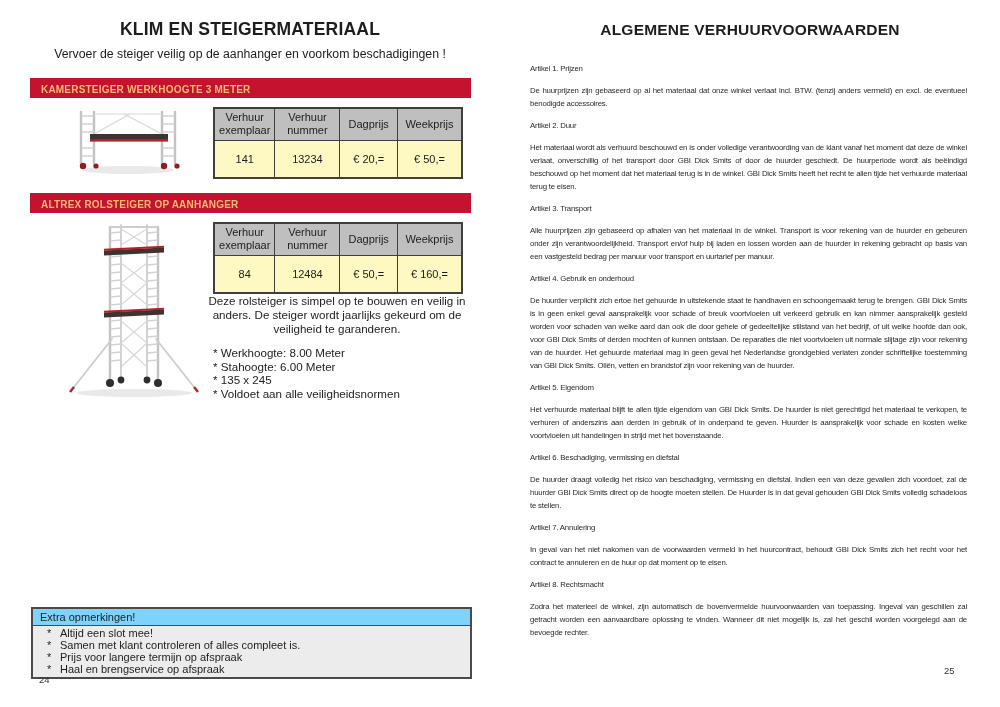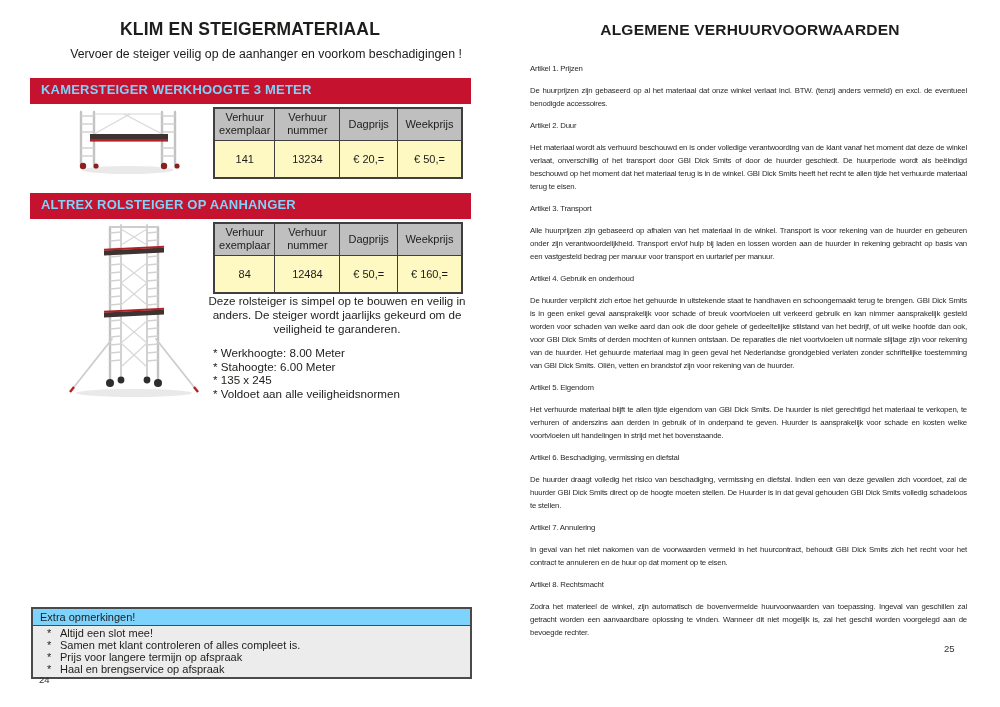--- a/index.html
+++ b/index.html
@@ -5,25 +5,25 @@
   * { box-sizing: border-box; }
   html,body { margin:0; padding:0; background:#ffffff; }
   body { width:1000px; height:707px; font-family:"Liberation Sans", sans-serif; color:#1d1d1b; }
   .sheet { position:relative; width:1000px; height:707px; background:#fff; overflow:hidden; }
   .page { position:absolute; top:0; height:707px; width:500px; }
   .page-left { left:0; }
   .page-right { left:500px; }
 
   .lp-title { position:absolute; top:19px; left:0; width:500px; text-align:center;
               font-size:17.5px; font-weight:bold; letter-spacing:.2px; margin:0; }
-  .lp-subtitle { position:absolute; top:47px; left:16px; width:500px; text-align:center;
+  .lp-subtitle { position:absolute; top:47px; left:0; width:500px; text-align:center;
                  font-size:12.3px; margin:0; }
 
-  .banner { position:absolute; left:30px; width:441px; height:26px; background:#C4122F;
-            color:#7dd3fc; font-weight:bold; font-size:13px; line-height:23px;
+  .banner { position:absolute; left:30px; width:441px; height:20px; background:#C4122F;
+            color:#fdba74; font-weight:bold; font-size:10px; line-height:23px;
             padding-left:11px; letter-spacing:.2px; }
   .banner-1 { top:78px; }
   .banner-2 { top:193px; }
 
   .rtable { position:absolute; left:213px; width:250px; border-collapse:collapse;
             font-size:11px; text-align:center; border:2px solid #3f3f3f; background:#E9E9E9; }
   .rtable-1 { top:107px; }
   .rtable-2 { top:222px; }
   .rtable th { background:#BFBFBF; font-weight:normal; border:1.5px solid #3f3f3f;
                height:32px; padding:2px 3px; line-height:1.2; }
@@ -41,21 +41,21 @@
   .notes-box { position:absolute; left:31px; top:607px; width:441px; border:2px solid #4a4a4a;
                background:#ECECEC; }
   .notes-header { background:#7dd3fc; border-bottom:1.5px solid #4a4a4a; font-size:11px;
                   height:17px; line-height:16px; padding:0 7px; }
   .notes-items { padding:1px 0 2px 0; }
   .notes-item { display:flex; font-size:11px; line-height:12.1px; }
   .notes-star { width:27px; padding-left:14px; flex:0 0 auto; }
 
   .page-num { position:absolute; font-size:9.5px; color:#333; }
   .pn-left { left:39px; top:674px; }
-  .pn-right { left:444px; top:643px; }
+  .pn-right { left:444px; top:665px; }
 
   .rp-title { position:absolute; top:21px; left:0; width:500px; text-align:center;
               font-size:15.5px; font-weight:bold; letter-spacing:.2px; margin:0; }
   .articles { position:absolute; left:30px; top:62px; width:437px; color:#2a2a2a;
               font-size:7.8px; line-height:13px; letter-spacing:-.2px; }
   .article h3 { font-size:7.8px; font-weight:normal; margin:0 0 9px 0; }
   .article p { margin:0 0 9px 0; text-align:justify; }
 
   svg .rail { stroke:#c2c2c2; stroke-width:2.4; fill:none; stroke-linecap:round; }
   svg .rail2 { stroke:#cdcdcd; stroke-width:1.8; fill:none; stroke-linecap:round; }

